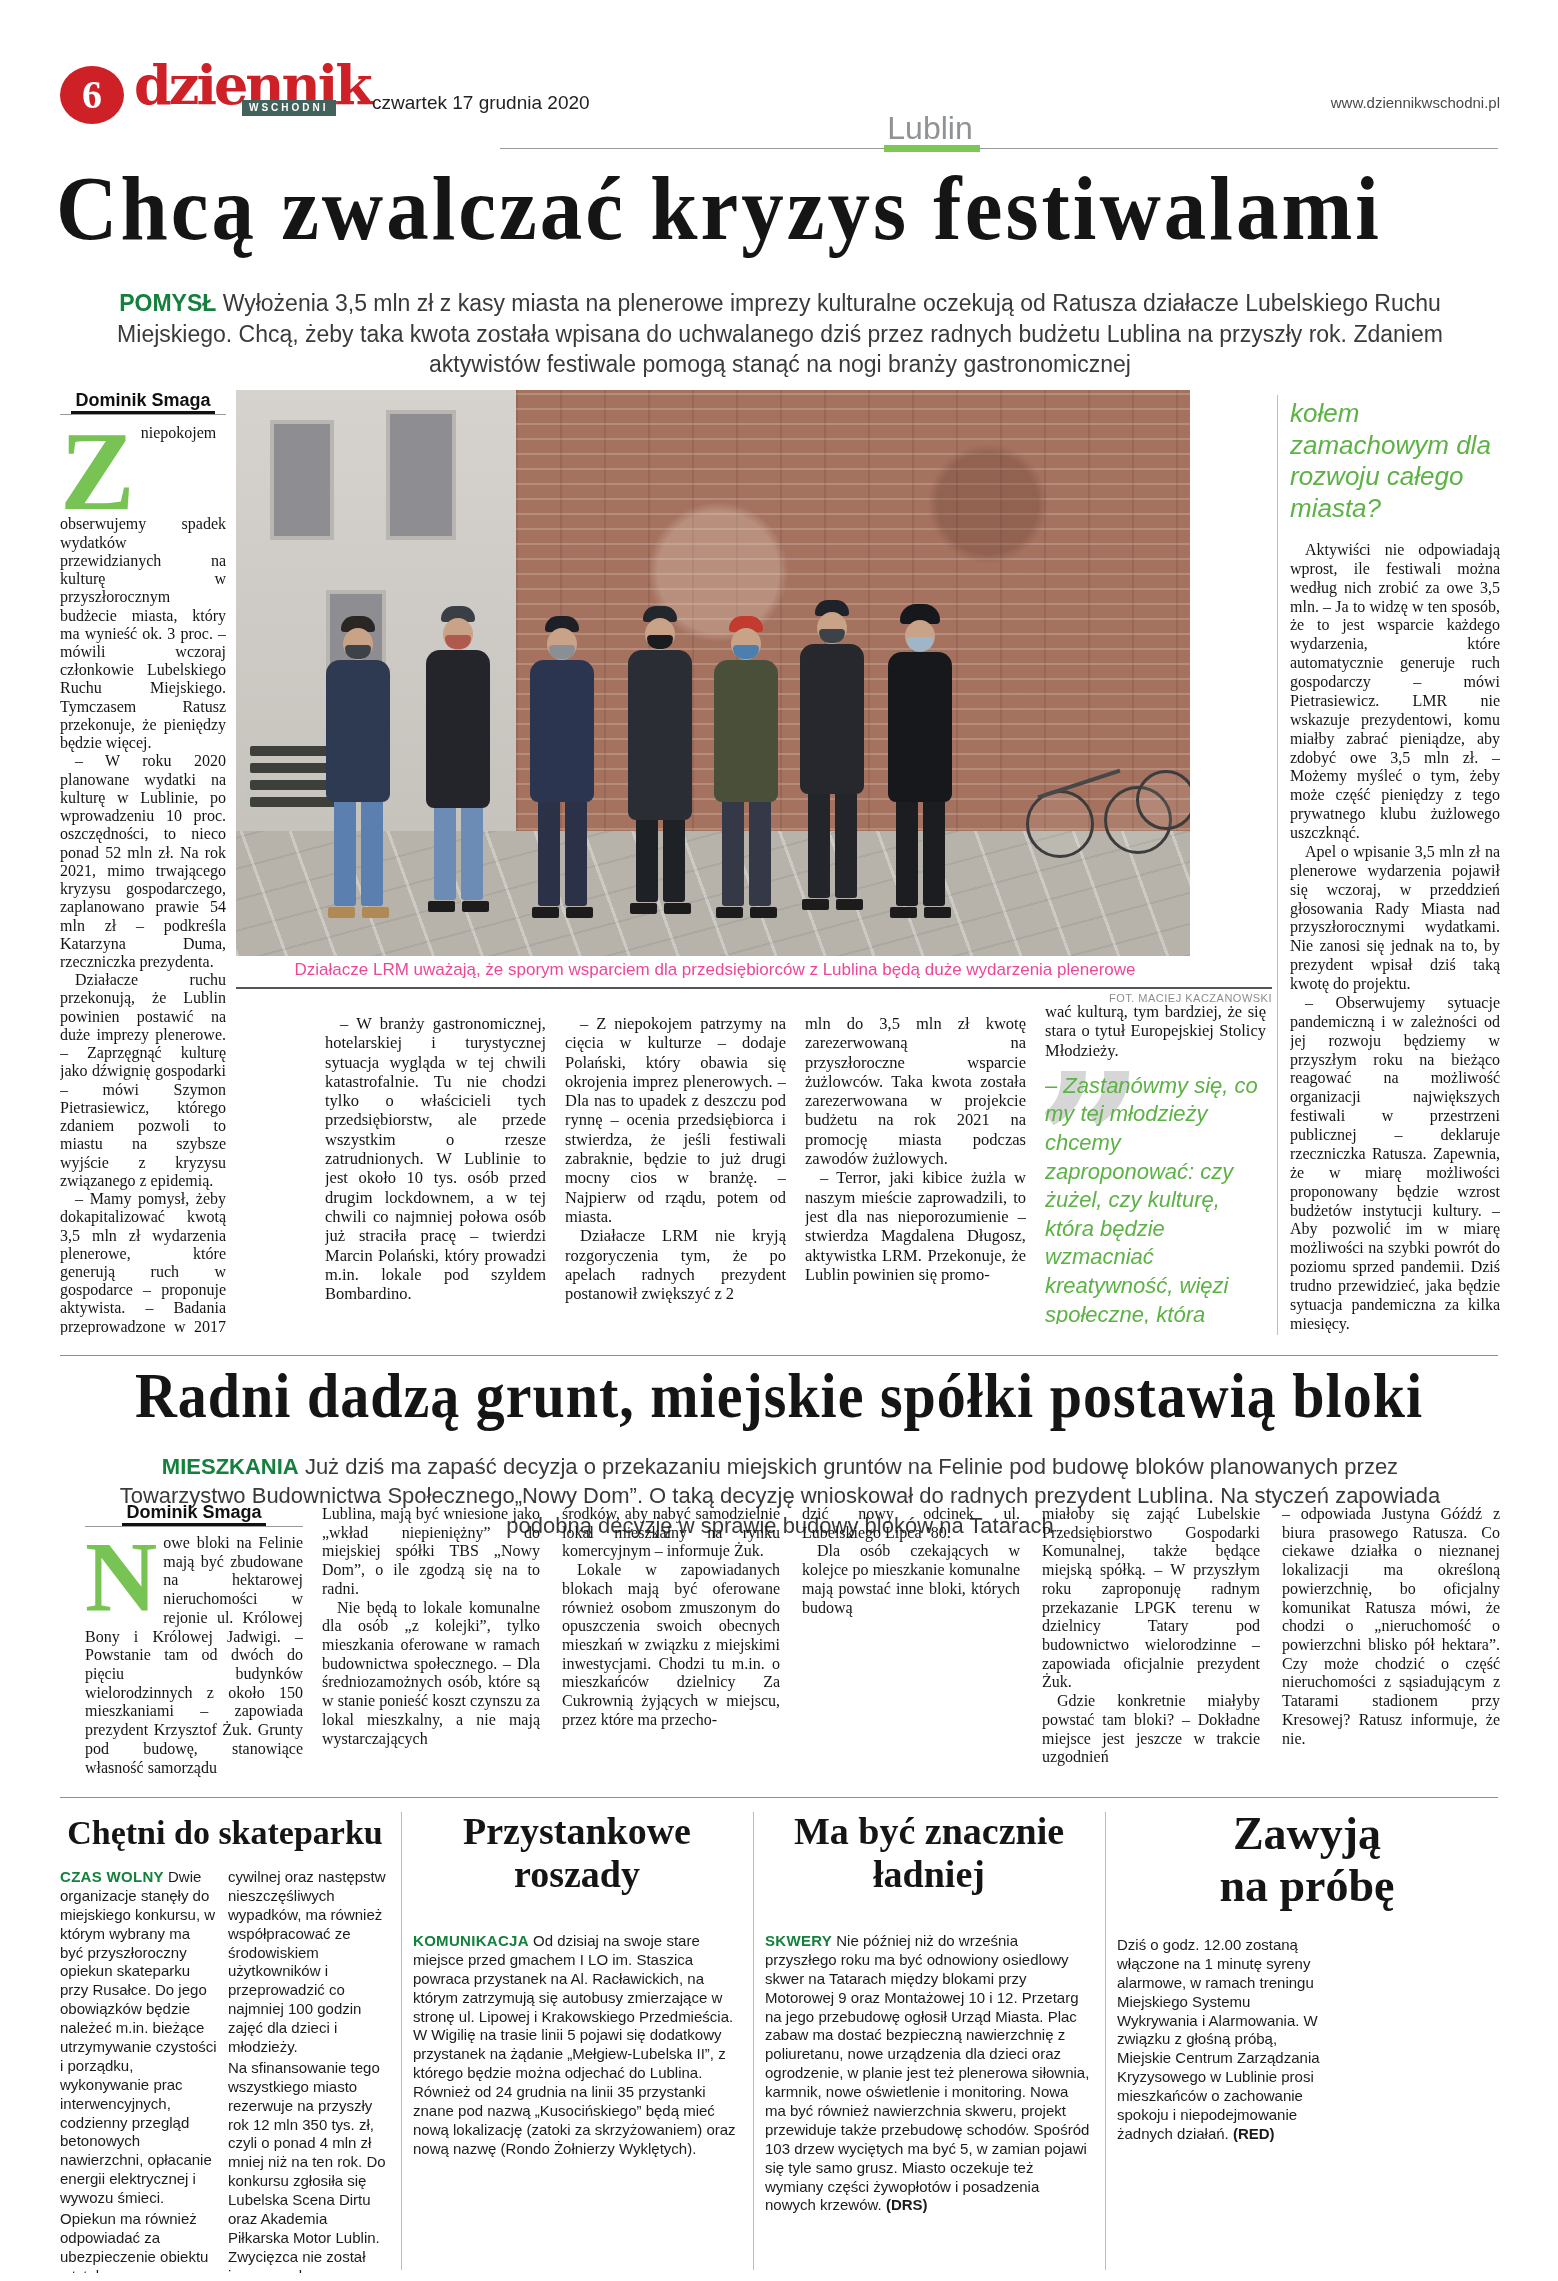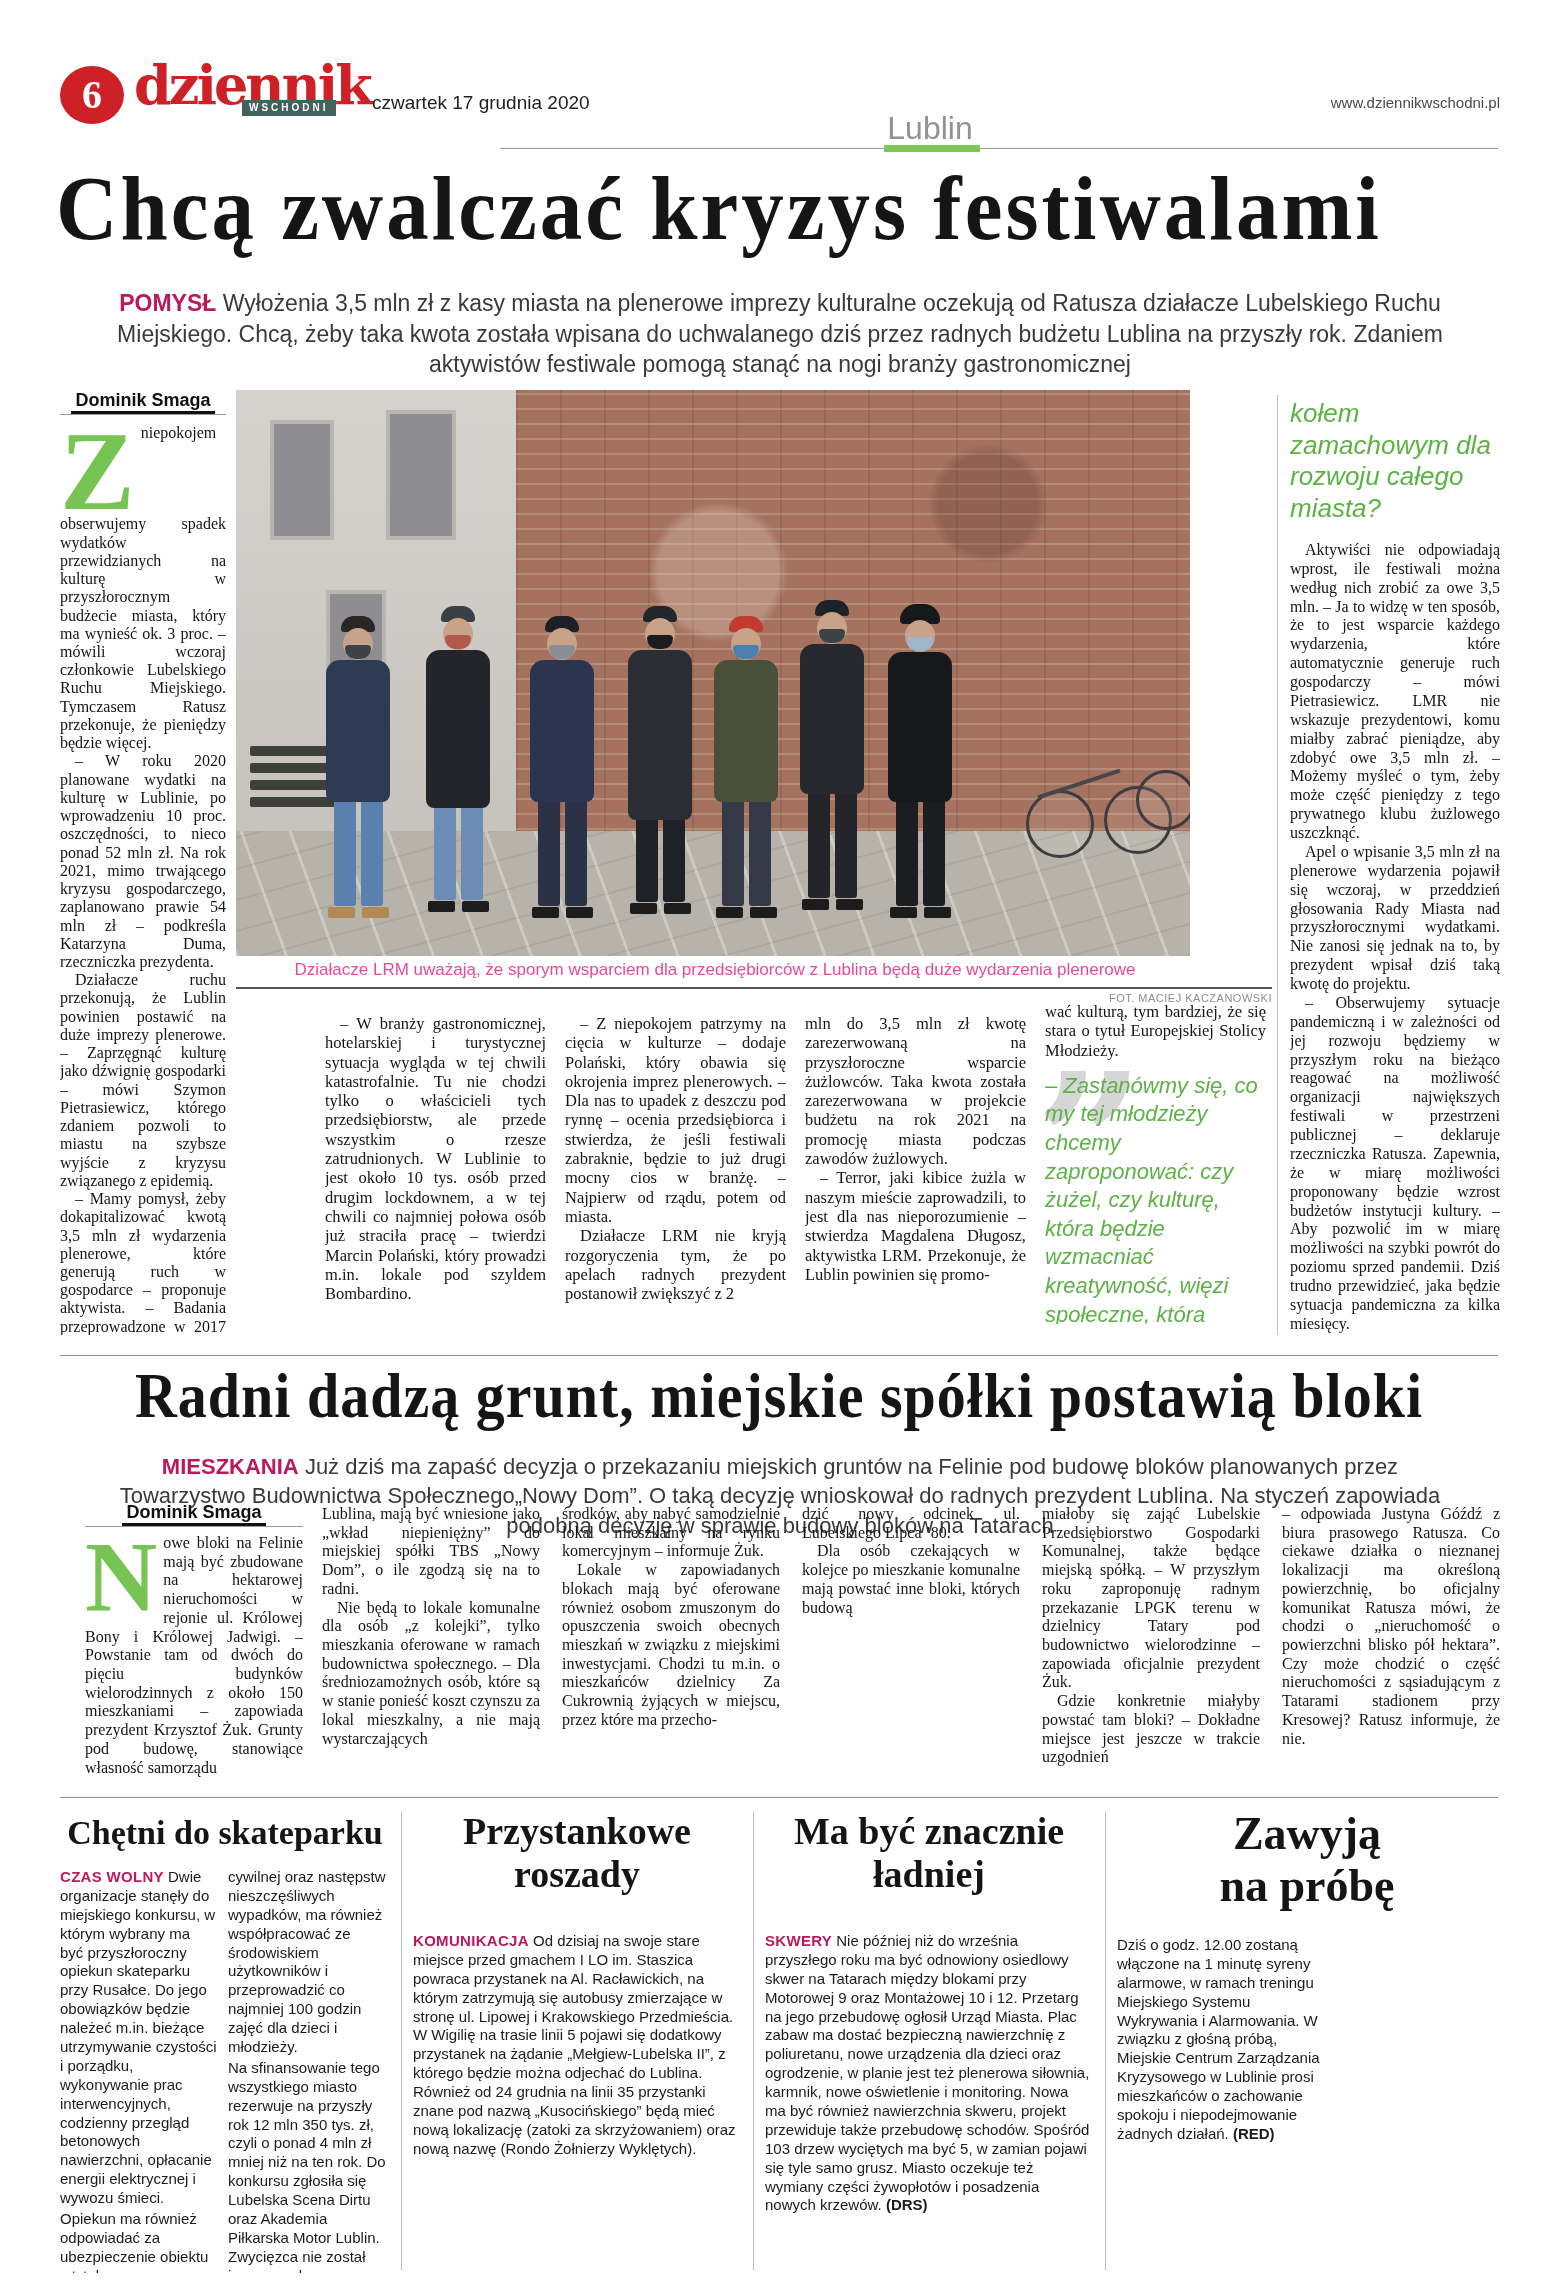--- a/index.html
+++ b/index.html
@@ -19,21 +19,21 @@
   .section-bar{position:absolute;left:884px;top:145px;width:96px;height:7px;background:#7dc855;}
   .website{position:absolute;left:1200px;top:94px;width:300px;text-align:right;
            font:15px "Liberation Sans",sans-serif;color:#4a4a4a;}
 
   
   .headline1{position:absolute;left:56px;top:162px;width:1446px;white-space:nowrap;
              font:bold 85px/1 "Liberation Serif",serif;letter-spacing:3px;color:#151515;
              transform:scaleY(1.08);transform-origin:top left;}
   .lead{position:absolute;text-align:center;font:23px/1.33 "Liberation Sans",sans-serif;color:#3a3a3a;}
   .lead1{left:70px;top:288px;width:1420px;}
-  .kicker{color:#be185d;font-weight:bold;margin-top:44px;}
+  .kicker{color:#15803d;font-weight:bold;margin-top:44px;}
 
   .headline2{position:absolute;left:60px;top:1364px;width:1438px;text-align:center;
              font:bold 58px/1 "Liberation Serif",serif;letter-spacing:1px;color:#151515;
              transform:scaleY(1.1);transform-origin:top left;}
   .lead2{left:110px;top:1452px;width:1340px;font-size:22px;}
 
   
   .byline{position:absolute;text-align:center;border-bottom:1px solid #999;padding-bottom:3px;}
   .byline b{font:bold 18px "Liberation Sans",sans-serif;color:#111;border-bottom:3px solid #111;padding:0 4px 1px;}
 

